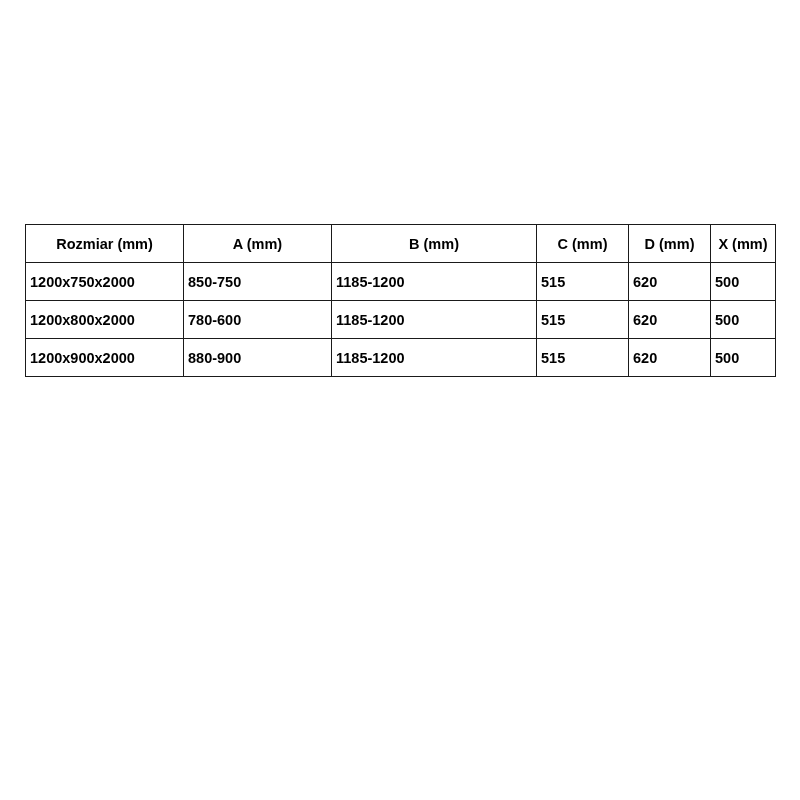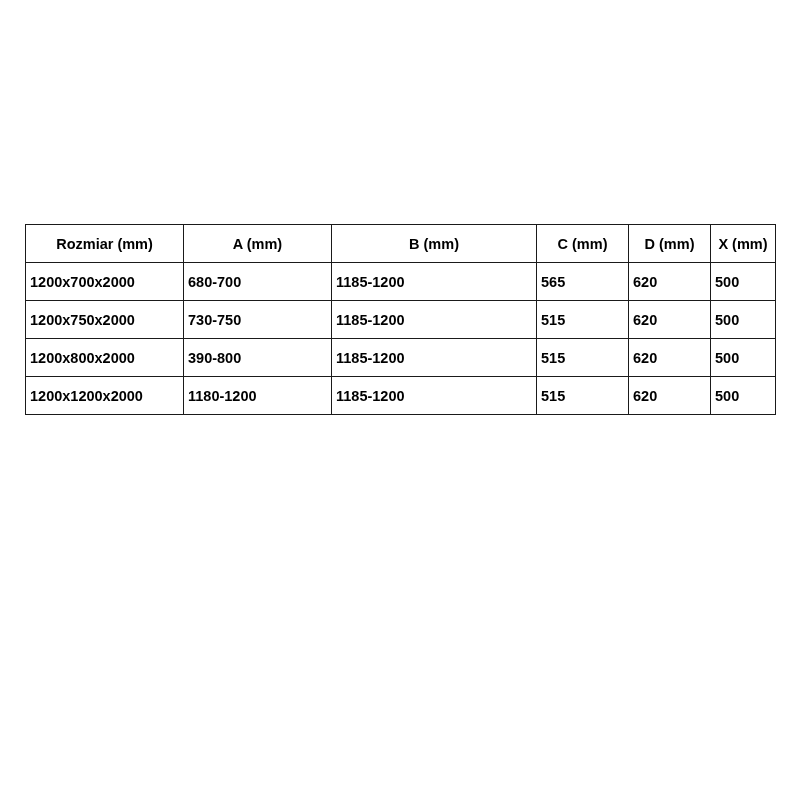--- a/index.html
+++ b/index.html
@@ -63,46 +63,38 @@
         <th>Rozmiar (mm)</th>
         <th>A (mm)</th>
         <th>B (mm)</th>
         <th>C (mm)</th>
         <th>D (mm)</th>
         <th>X (mm)</th>
       </tr>
     </thead>
     <tbody>
       <tr>
-        <td>1200x700x2000</td>
-        <td>680-700</td>
-        <td>1185-1200</td>
-        <td>565</td>
-        <td>620</td>
-        <td>500</td>
-      </tr>
-      <tr>
         <td>1200x750x2000</td>
-        <td>730-750</td>
+        <td>850-750</td>
         <td>1185-1200</td>
         <td>515</td>
         <td>620</td>
         <td>500</td>
       </tr>
       <tr>
         <td>1200x800x2000</td>
-        <td>390-800</td>
+        <td>780-600</td>
         <td>1185-1200</td>
         <td>515</td>
         <td>620</td>
         <td>500</td>
       </tr>
       <tr>
-        <td>1200x1200x2000</td>
-        <td>1180-1200</td>
+        <td>1200x900x2000</td>
+        <td>880-900</td>
         <td>1185-1200</td>
         <td>515</td>
         <td>620</td>
         <td>500</td>
       </tr>
     </tbody>
   </table>
 </div>
 
 </body></html>

